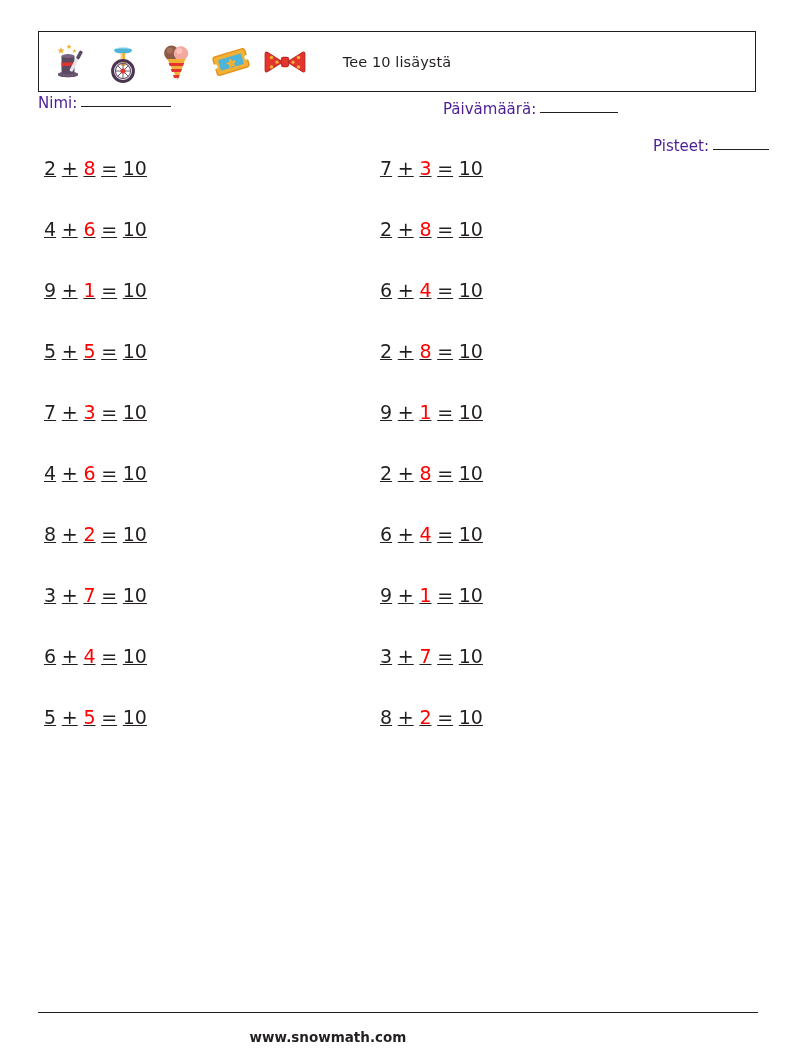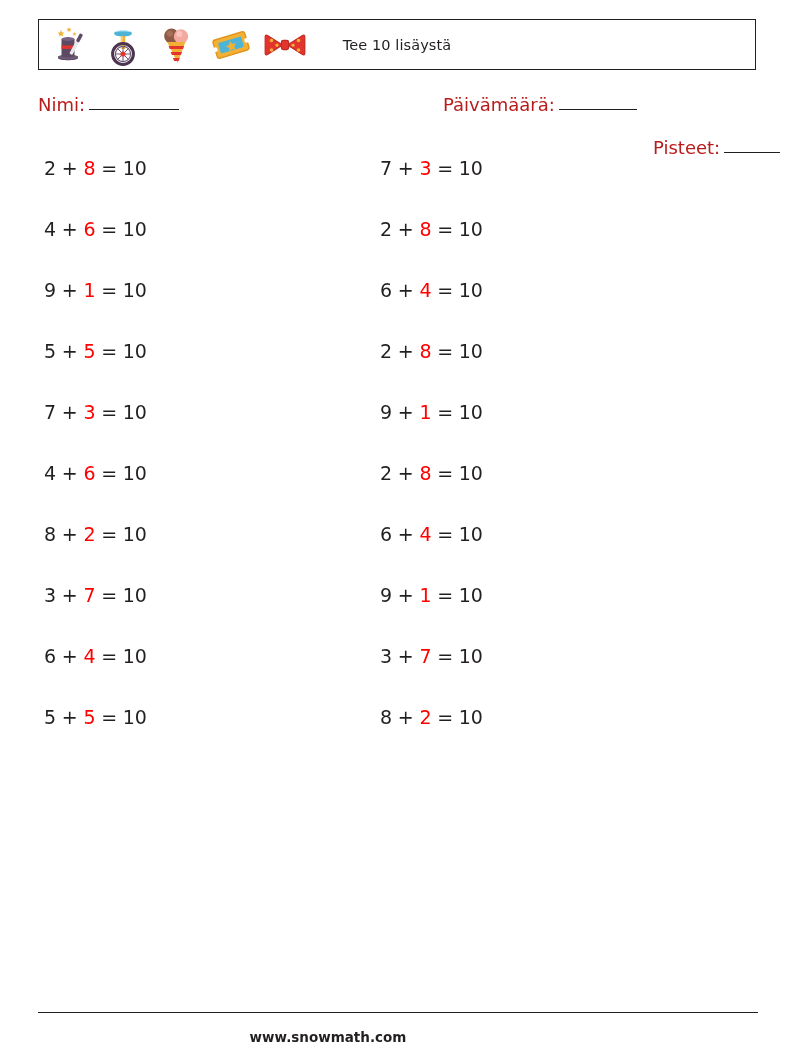--- a/index.html
+++ b/index.html
@@ -14,23 +14,23 @@
     position: relative;
     font-family: "DejaVu Sans", sans-serif;
     color: #231f20;
     overflow: hidden;
   }
 
   
   #header-box {
     position: absolute;
     left: 38px;
-    top: 19px;
+    top: 31px;
     width: 718px;
-    height: 51px;
+    height: 61px;
     border: 1.6px solid #231f20;
     box-sizing: border-box;
     text-decoration: underline;
   }
   #icon-strip {
     position: absolute;
     left: 8px;
     top: 0;
     height: 100%;
     display: flex;
@@ -60,55 +60,56 @@
     font-family: "DejaVu Sans", sans-serif;
   }
 
   
   #info-row {
     position: absolute;
     left: 38px;
     top: 92px;
     width: 720px;
     height: 24px;
-    font-size: 18px;
-    color: #b91c1c;
+    font-size: 15px;
+    color: #4c1d95;
   }
   .info-field {
     position: absolute;
     white-space: nowrap;
     display: inline-flex;
     align-items: baseline;
   }
   .info-label { margin-right: 4px; }
   .blank-line {
     display: inline-block;
     border-bottom: 1.3px solid #231f20;
     height: 0;
     vertical-align: baseline;
     position: relative;
     top: -1px;
   }
   #field-name  { left: 0px;   top: 2px; }
-  #field-date  { left: 405px; top: 2px; }
+  #field-date  { left: 405px; top: 8px; }
   #field-score { left: 615px; top: 2px; margin-top: 43px; }
   #name-blank  { width: 90px; }
   #date-blank  { width: 78px; }
   #score-blank { width: 56px; }
 
   
   #problems {
     position: absolute;
     left: 0;
     top: 138px;
     width: 794px;
   }
   .problem-col {
     position: absolute;
     top: 0;
+    text-decoration: underline;
   }
   #col-left  { left: 44px; }
   #col-right { left: 380px; }
 
   .problem-row {
     height: 61px;
     line-height: 61px;
     font-size: 19px;
     color: #231f20;
     white-space: nowrap;

